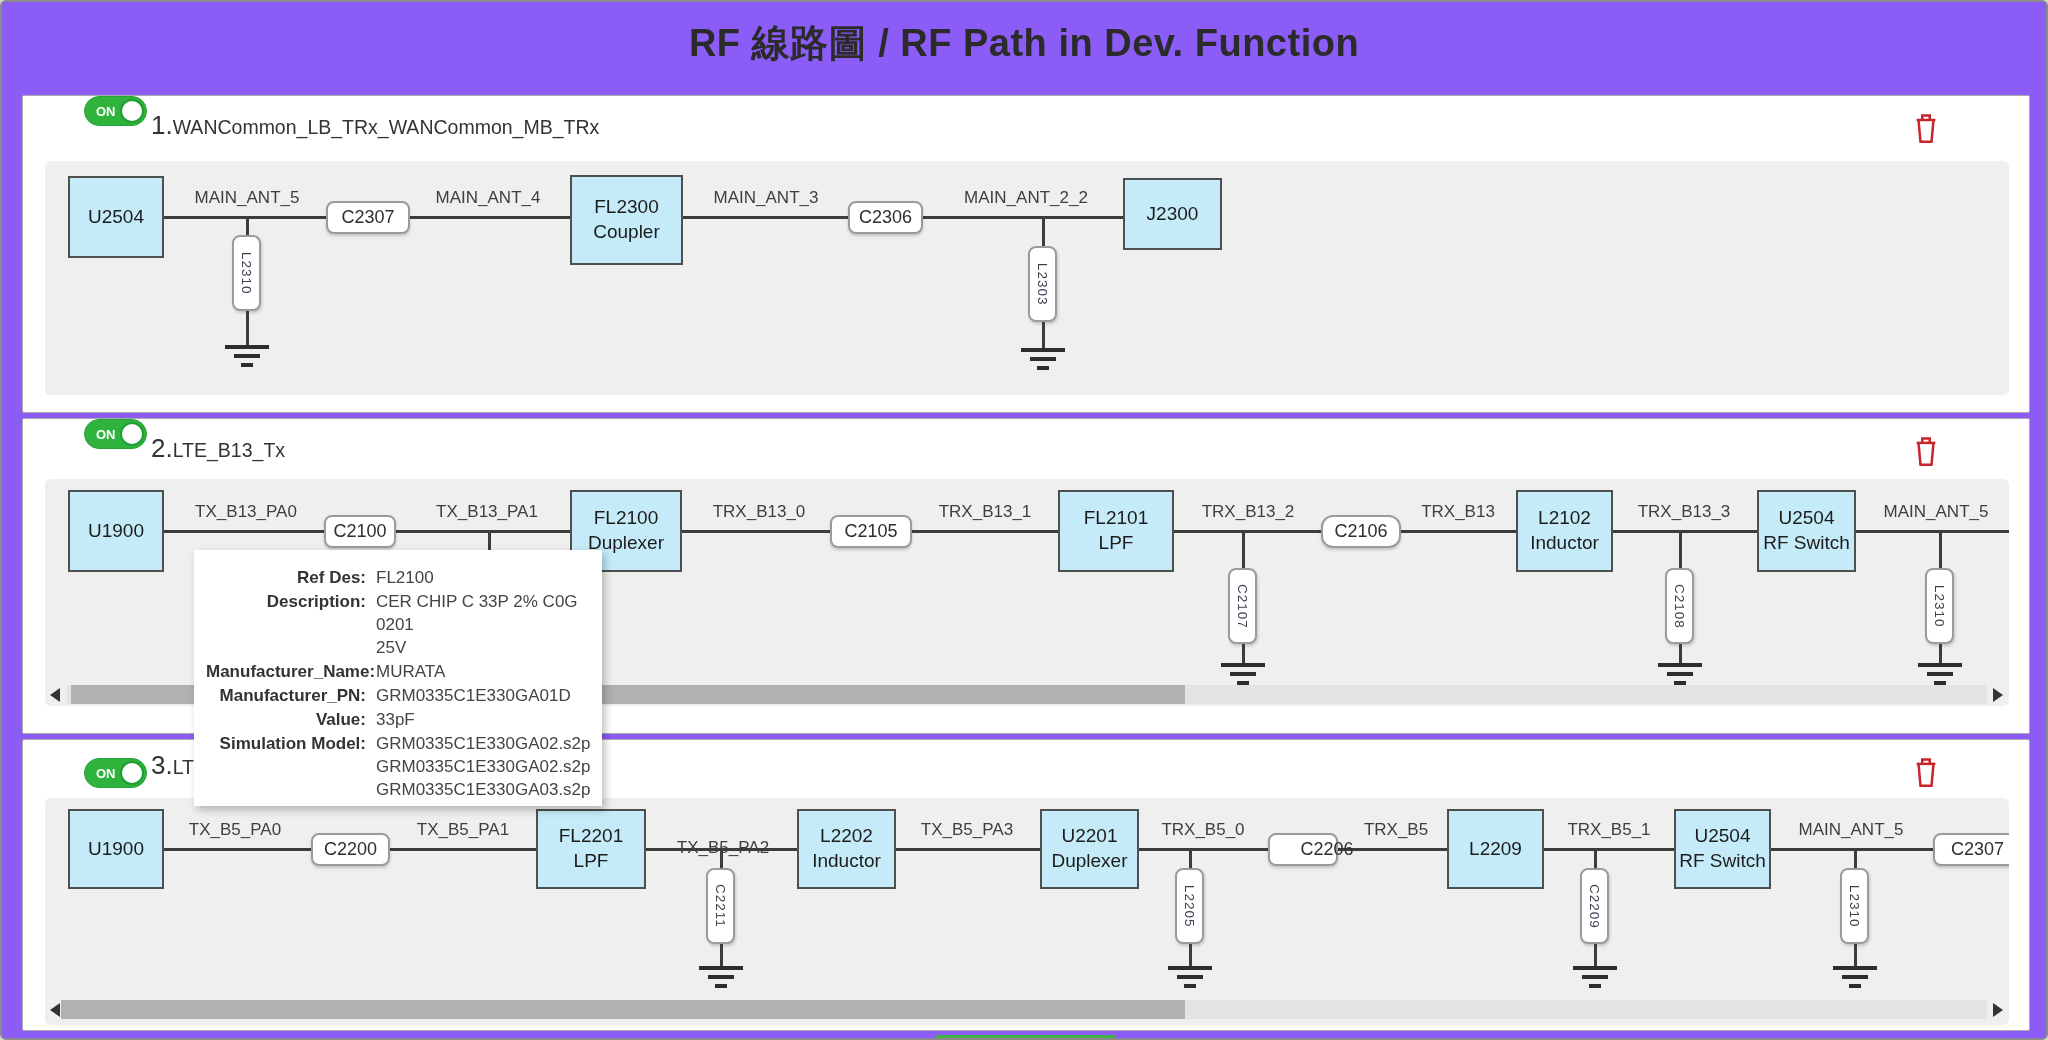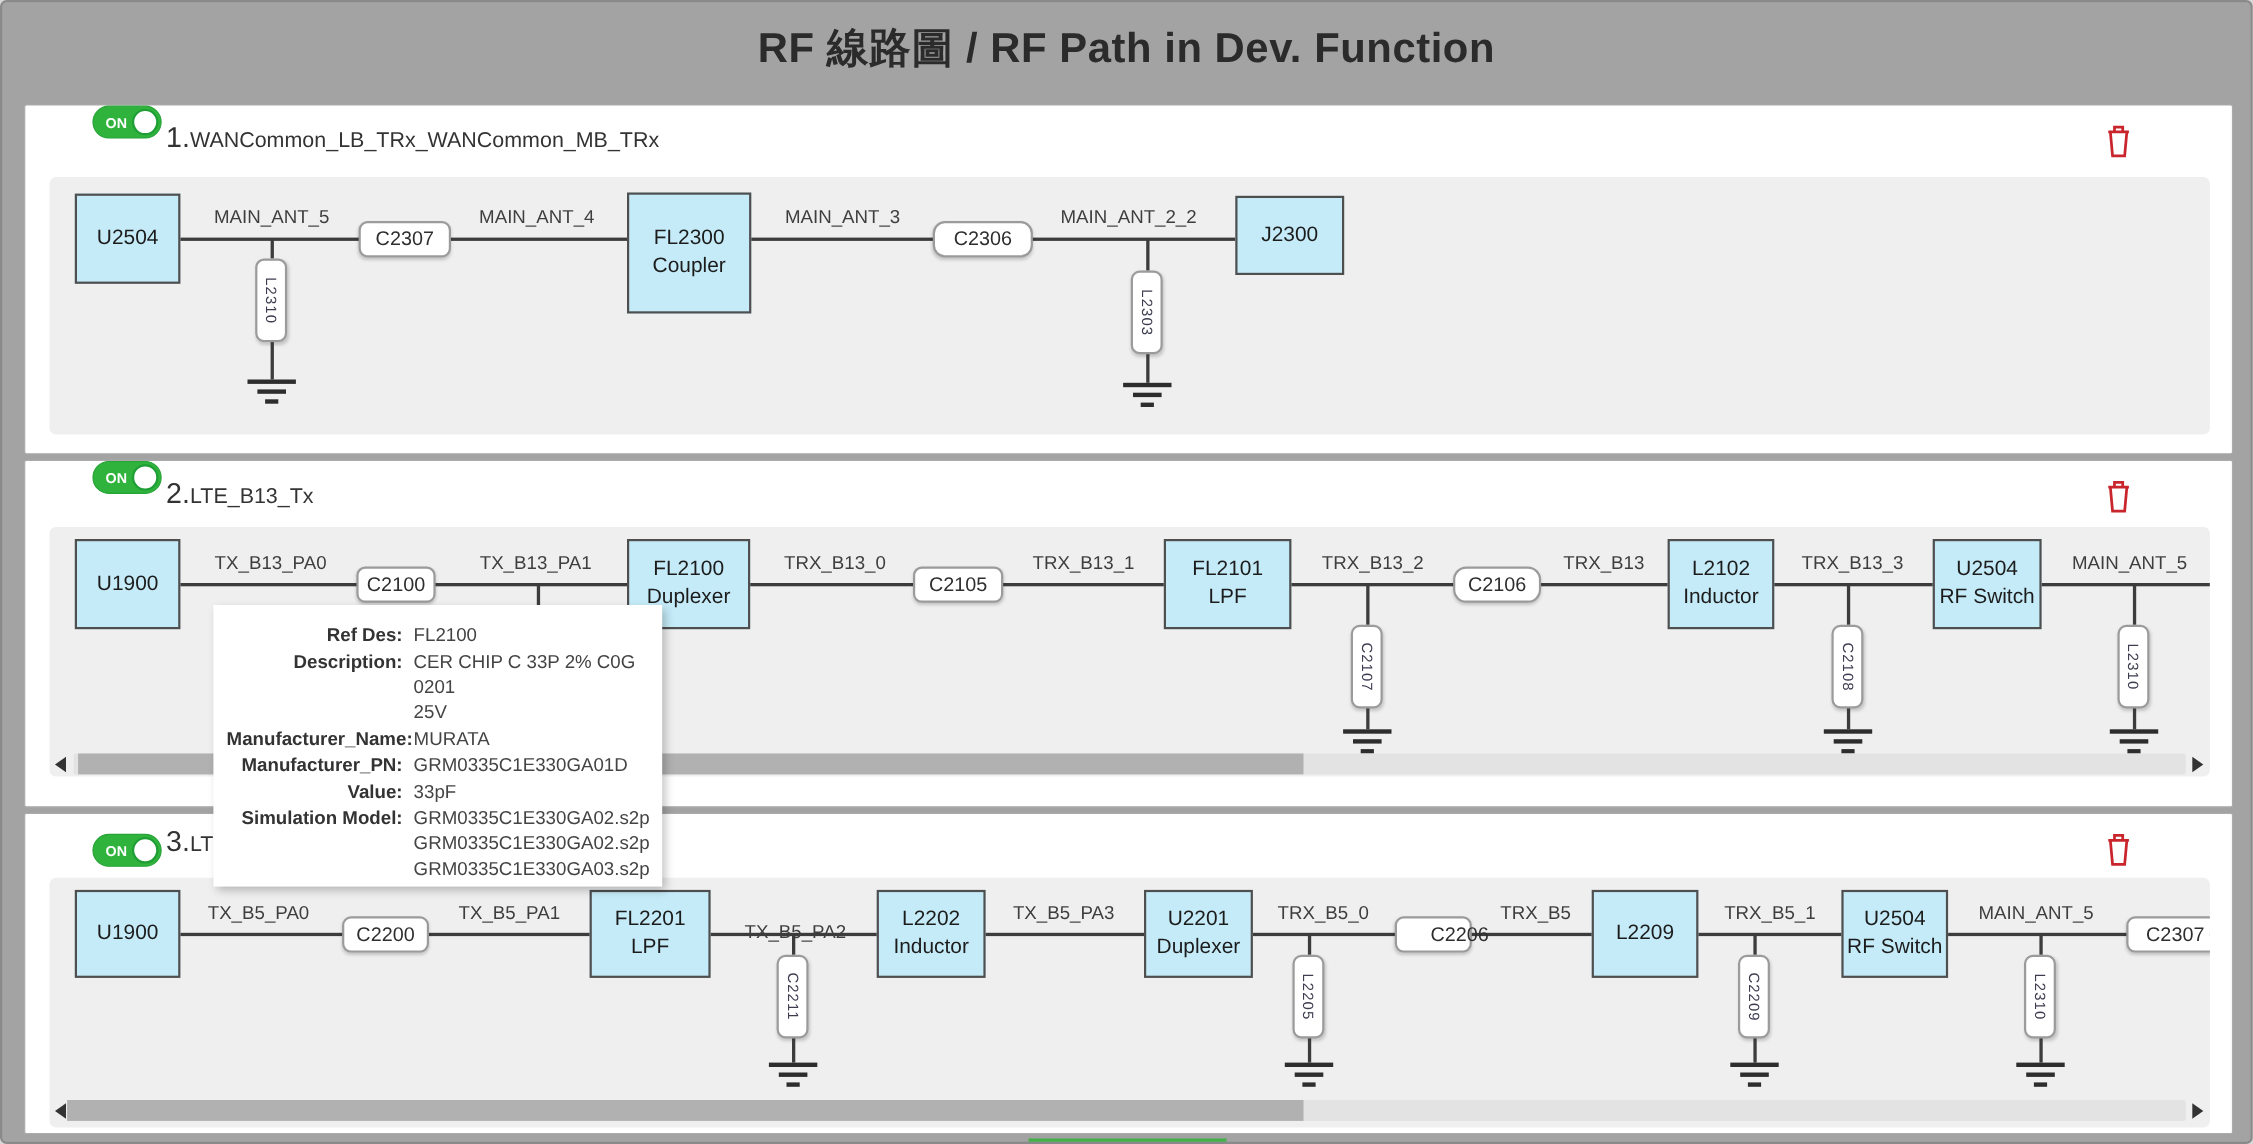--- a/index.html
+++ b/index.html
@@ -1,18 +1,18 @@
 <!DOCTYPE html>
 <html><head>
 <meta charset="utf-8">
 <style>
   html,body{margin:0;padding:0;background:#d8d8d8;}
   *{box-sizing:border-box;}
   body{font-family:"Liberation Sans","DejaVu Sans",sans-serif;}
-  .page{position:relative;width:2048px;height:1040px;background:#a3a3a3;
+  .page{position:relative;width:2048px;height:1040px;background:#8b5cf6;
         border:2px solid #8a8a8a;border-radius:6px;overflow:hidden;}
   .title{position:absolute;top:16px;left:0;width:100%;text-align:center;
          font-size:38px;font-weight:bold;color:#2b2b2b;letter-spacing:0.5px;}
   .panel{position:absolute;left:20px;width:2008px;background:#fff;
          border:1px solid #ababab;border-radius:2px;}
   .panel1{top:93px;height:318px;}
   .panel2{top:416px;height:316px;}
   .panel3{top:737px;height:292px;}
   .toggle{position:absolute;left:61px;width:63px;height:30px;border-radius:16px;
           background:#2fb33c;border:1px solid #27a337;cursor:pointer;}
@@ -86,26 +86,26 @@
           <span>L2310</span>
         </div>
         <div class="vstub" style="left: 201px; top: 150px; height: 34px;"></div>
         <div class="gnd" style="left: 180px; top: 184px;">
           <div class="b1"></div>
           <div class="b2"></div>
           <div class="b3"></div>
         </div>
         <div class="series" style="left: 281px; top: 40px; width: 84px;">C2307</div>
         <div class="wlabel" style="left: 333px; top: 27px;">MAIN_ANT_4</div>
-        <div class="chip" style="left: 525px; top: 14px; width: 113px; height: 110px;">
+        <div class="chip" style="left: 525px; top: 14px; width: 113px; height: 90px;">
           <div>FL2300</div>
           <div>Coupler</div>
         </div>
         <div class="wlabel" style="left: 611px; top: 27px;">MAIN_ANT_3</div>
-        <div class="series" style="left: 803px; top: 40px; width: 91px; border-radius: 11px;">C2306</div>
+        <div class="series" style="left: 803px; top: 40px; width: 75px;">C2306</div>
         <div class="wlabel" style="left: 871px; top: 27px;">MAIN_ANT_2_2</div>
         <div class="vstub" style="left: 997px; top: 56px; height: 29px;"></div>
         <div class="shunt-box" style="left: 983px; top: 85px; height: 76px;">
           <span>L2303</span>
         </div>
         <div class="vstub" style="left: 997px; top: 161px; height: 26px;"></div>
         <div class="gnd" style="left: 976px; top: 187px;">
           <div class="b1"></div>
           <div class="b2"></div>
           <div class="b3"></div>

